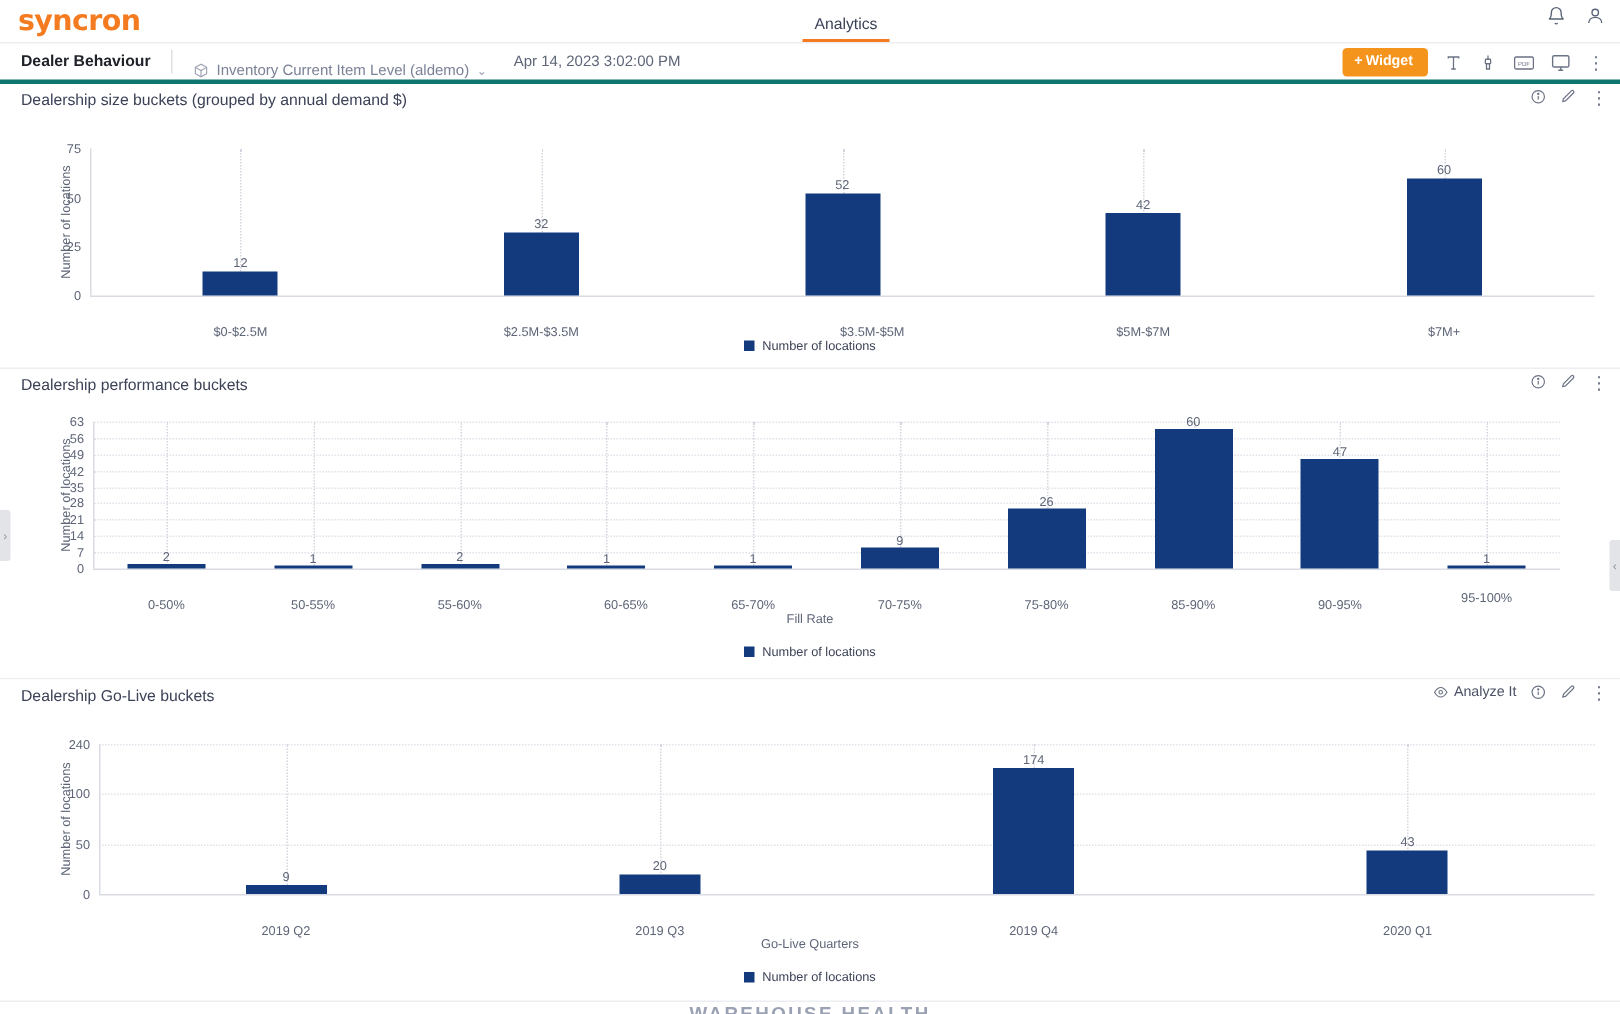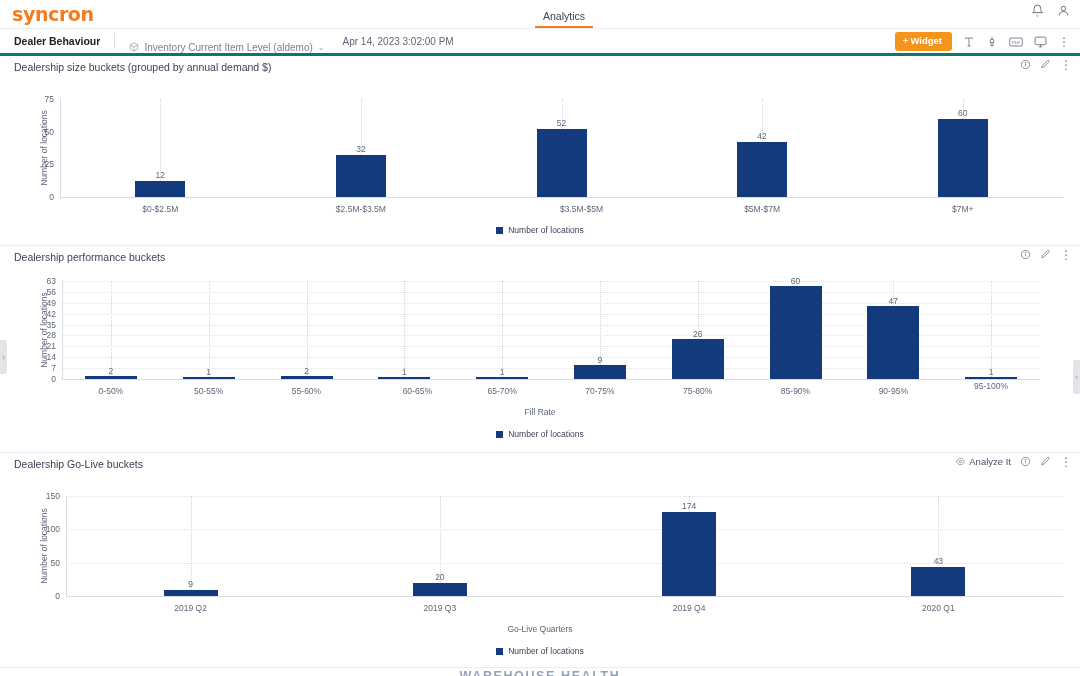--- a/index.html
+++ b/index.html
@@ -97,21 +97,21 @@
   }
   .bar {
     position:absolute; bottom:0; background:#123a7d;
   }
   .barval {
     position:absolute; transform:translateX(-50%);
     font-size:8.5px; color:#5d6577; white-space:nowrap;
   }
   .xtick {
     position:absolute; transform:translateX(-50%);
-    font-size:8.5px; color:#5d6577; white-space:nowrap;
+    font-size:8.5px; color:#5d6577; white-space:nowrap;margin-top:12px;
   }
   .xlabel {
     position:absolute; width:100%; text-align:center;
     font-size:8.5px; color:#5d6577;
   }
   .legend {
     position:absolute; width:100%; display:flex; justify-content:center;
     align-items:center; gap:5px; font-size:8.5px; color:#3c4257;
   }
   .legend .swatch { width:7px; height:7px; background:#123a7d; display:inline-block; }
@@ -388,21 +388,21 @@
       </div>
     </div>
     <div class="panel-body" style="height:193px;">
       <div class="chart" id="chart2" style="height:193px;">
           <div class="ylabel" style="top: 72px; left: 6px;">Number of locations</div>
           <div class="ytick" style="top: 122px; left: 0px; width: 60px;">0</div>
           <div class="ytick" style="top: 88.6667px; left: 0px; width: 60px;">50</div>
           <div class="gridh" style="top: 88.6667px; left: 66px; width: 997px;"></div>
           <div class="ytick" style="top: 55.3333px; left: 0px; width: 60px;">100</div>
           <div class="gridh" style="top: 55.3333px; left: 66px; width: 997px;"></div>
-          <div class="ytick" style="top: 22px; left: 0px; width: 60px;">150</div>
+          <div class="ytick" style="top: 22px; left: 0px; width: 60px;">240</div>
           <div class="gridh" style="top: 22px; left: 66px; width: 997px;"></div>
           <div class="axisline-y" style="left: 66px; top: 22px; height: 100px; bottom: auto;"></div>
           <div class="axisline-x" style="left: 66px; width: 997px; top: 122px; bottom: auto;"></div>
           <div class="gridv" style="left: 190.625px; top: 22px; height: 100px; bottom: auto;"></div>
           <div class="bar" style="background: rgb(18, 58, 125); left: 163.625px; width: 54px; height: 6px; top: 116px; bottom: auto;"></div>
           <div class="barval" style="left: 190.625px; top: 105px;">9</div>
           <div class="xtick" style="left: 190.625px; top: 129px;">2019 Q2</div>
           <div class="gridv" style="left: 439.875px; top: 22px; height: 100px; bottom: auto;"></div>
           <div class="bar" style="background: rgb(18, 58, 125); left: 412.875px; width: 54px; height: 13.3333px; top: 108.667px; bottom: auto;"></div>
           <div class="barval" style="left: 439.875px; top: 97.6667px;">20</div>

